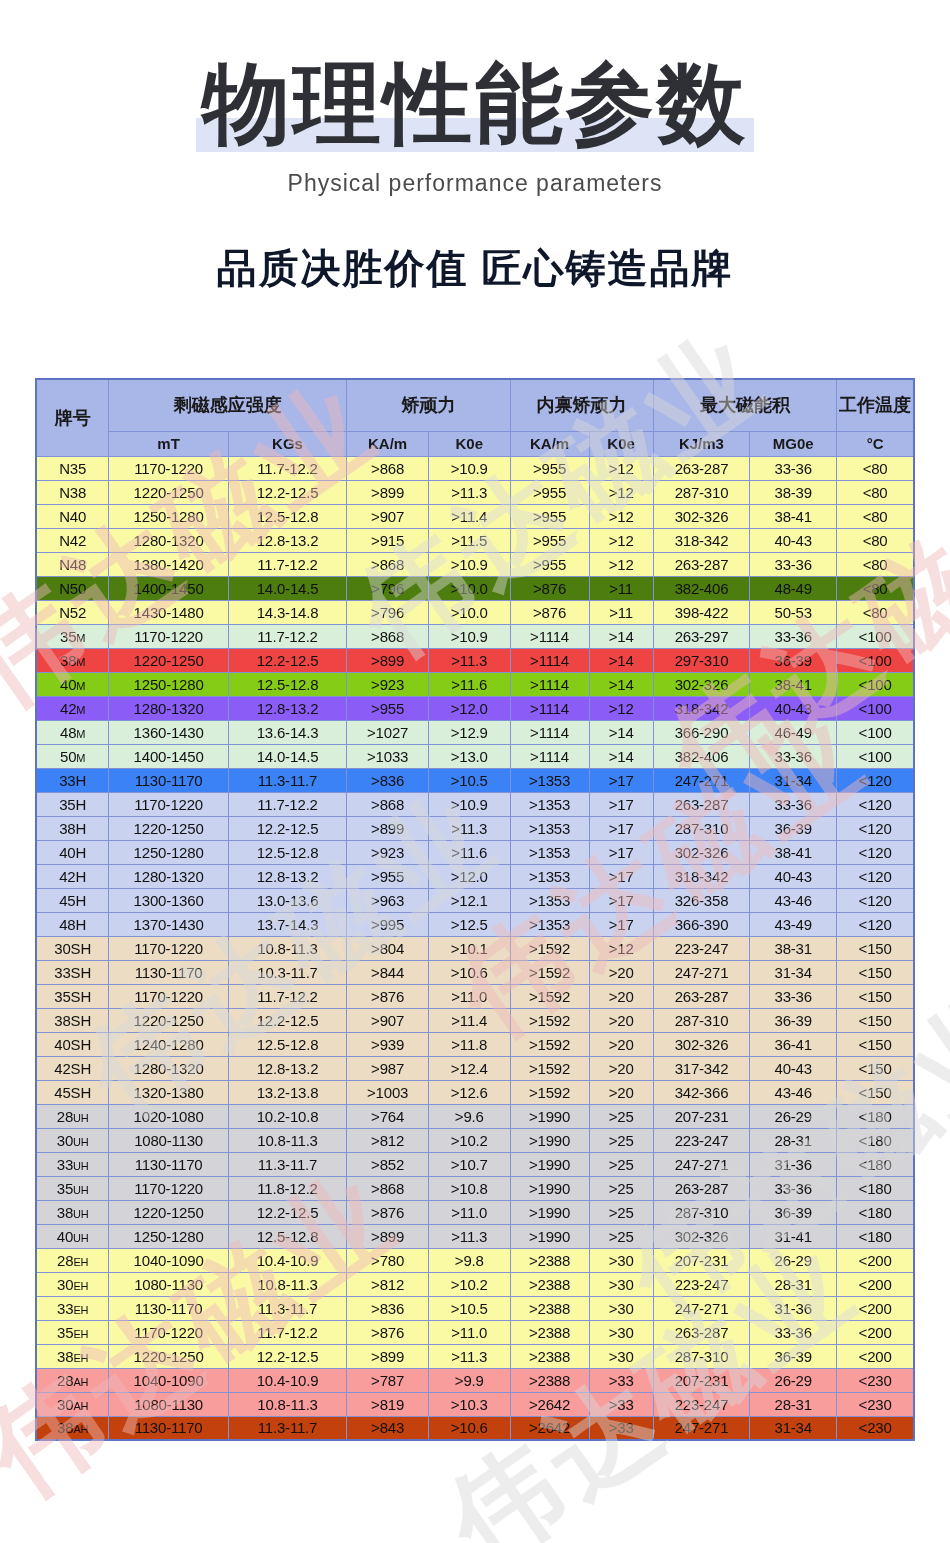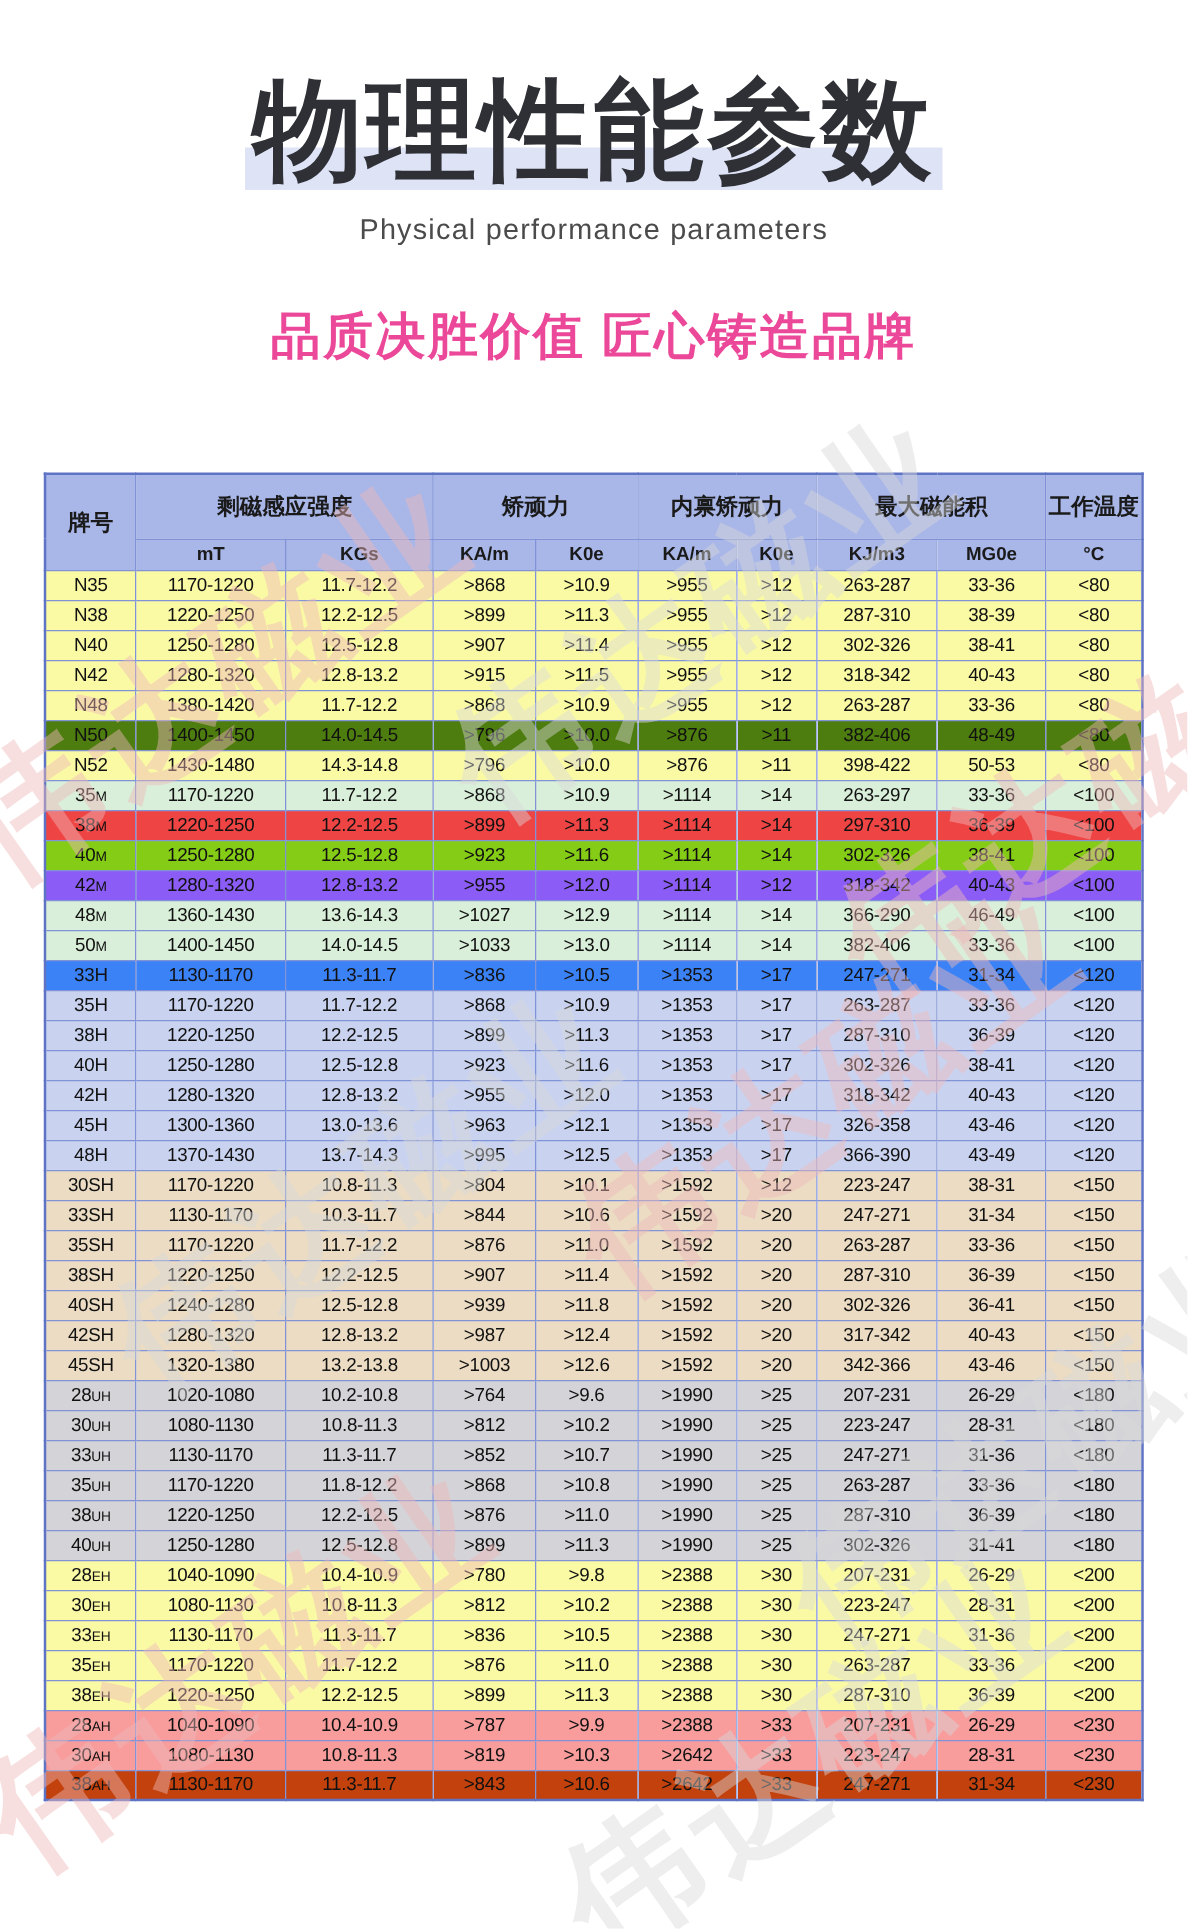--- a/index.html
+++ b/index.html
@@ -48,21 +48,21 @@
   .subtitle{
     margin-top:14px;
     font-size:23px;
     color:#4b4b4b;
     letter-spacing:1px;
   }
   .tagline{
     margin-top:44px;
     font-size:40px;
     font-weight:600;
-    color:#ec4899;
+    color:#0f172a;
     letter-spacing:2px;
   }
   .table-wrap{
     position:absolute;
     left:35px;right:35px;top:378px;
   }
   table.spec{
     width:100%;
     border-collapse:collapse;
     table-layout:fixed;

